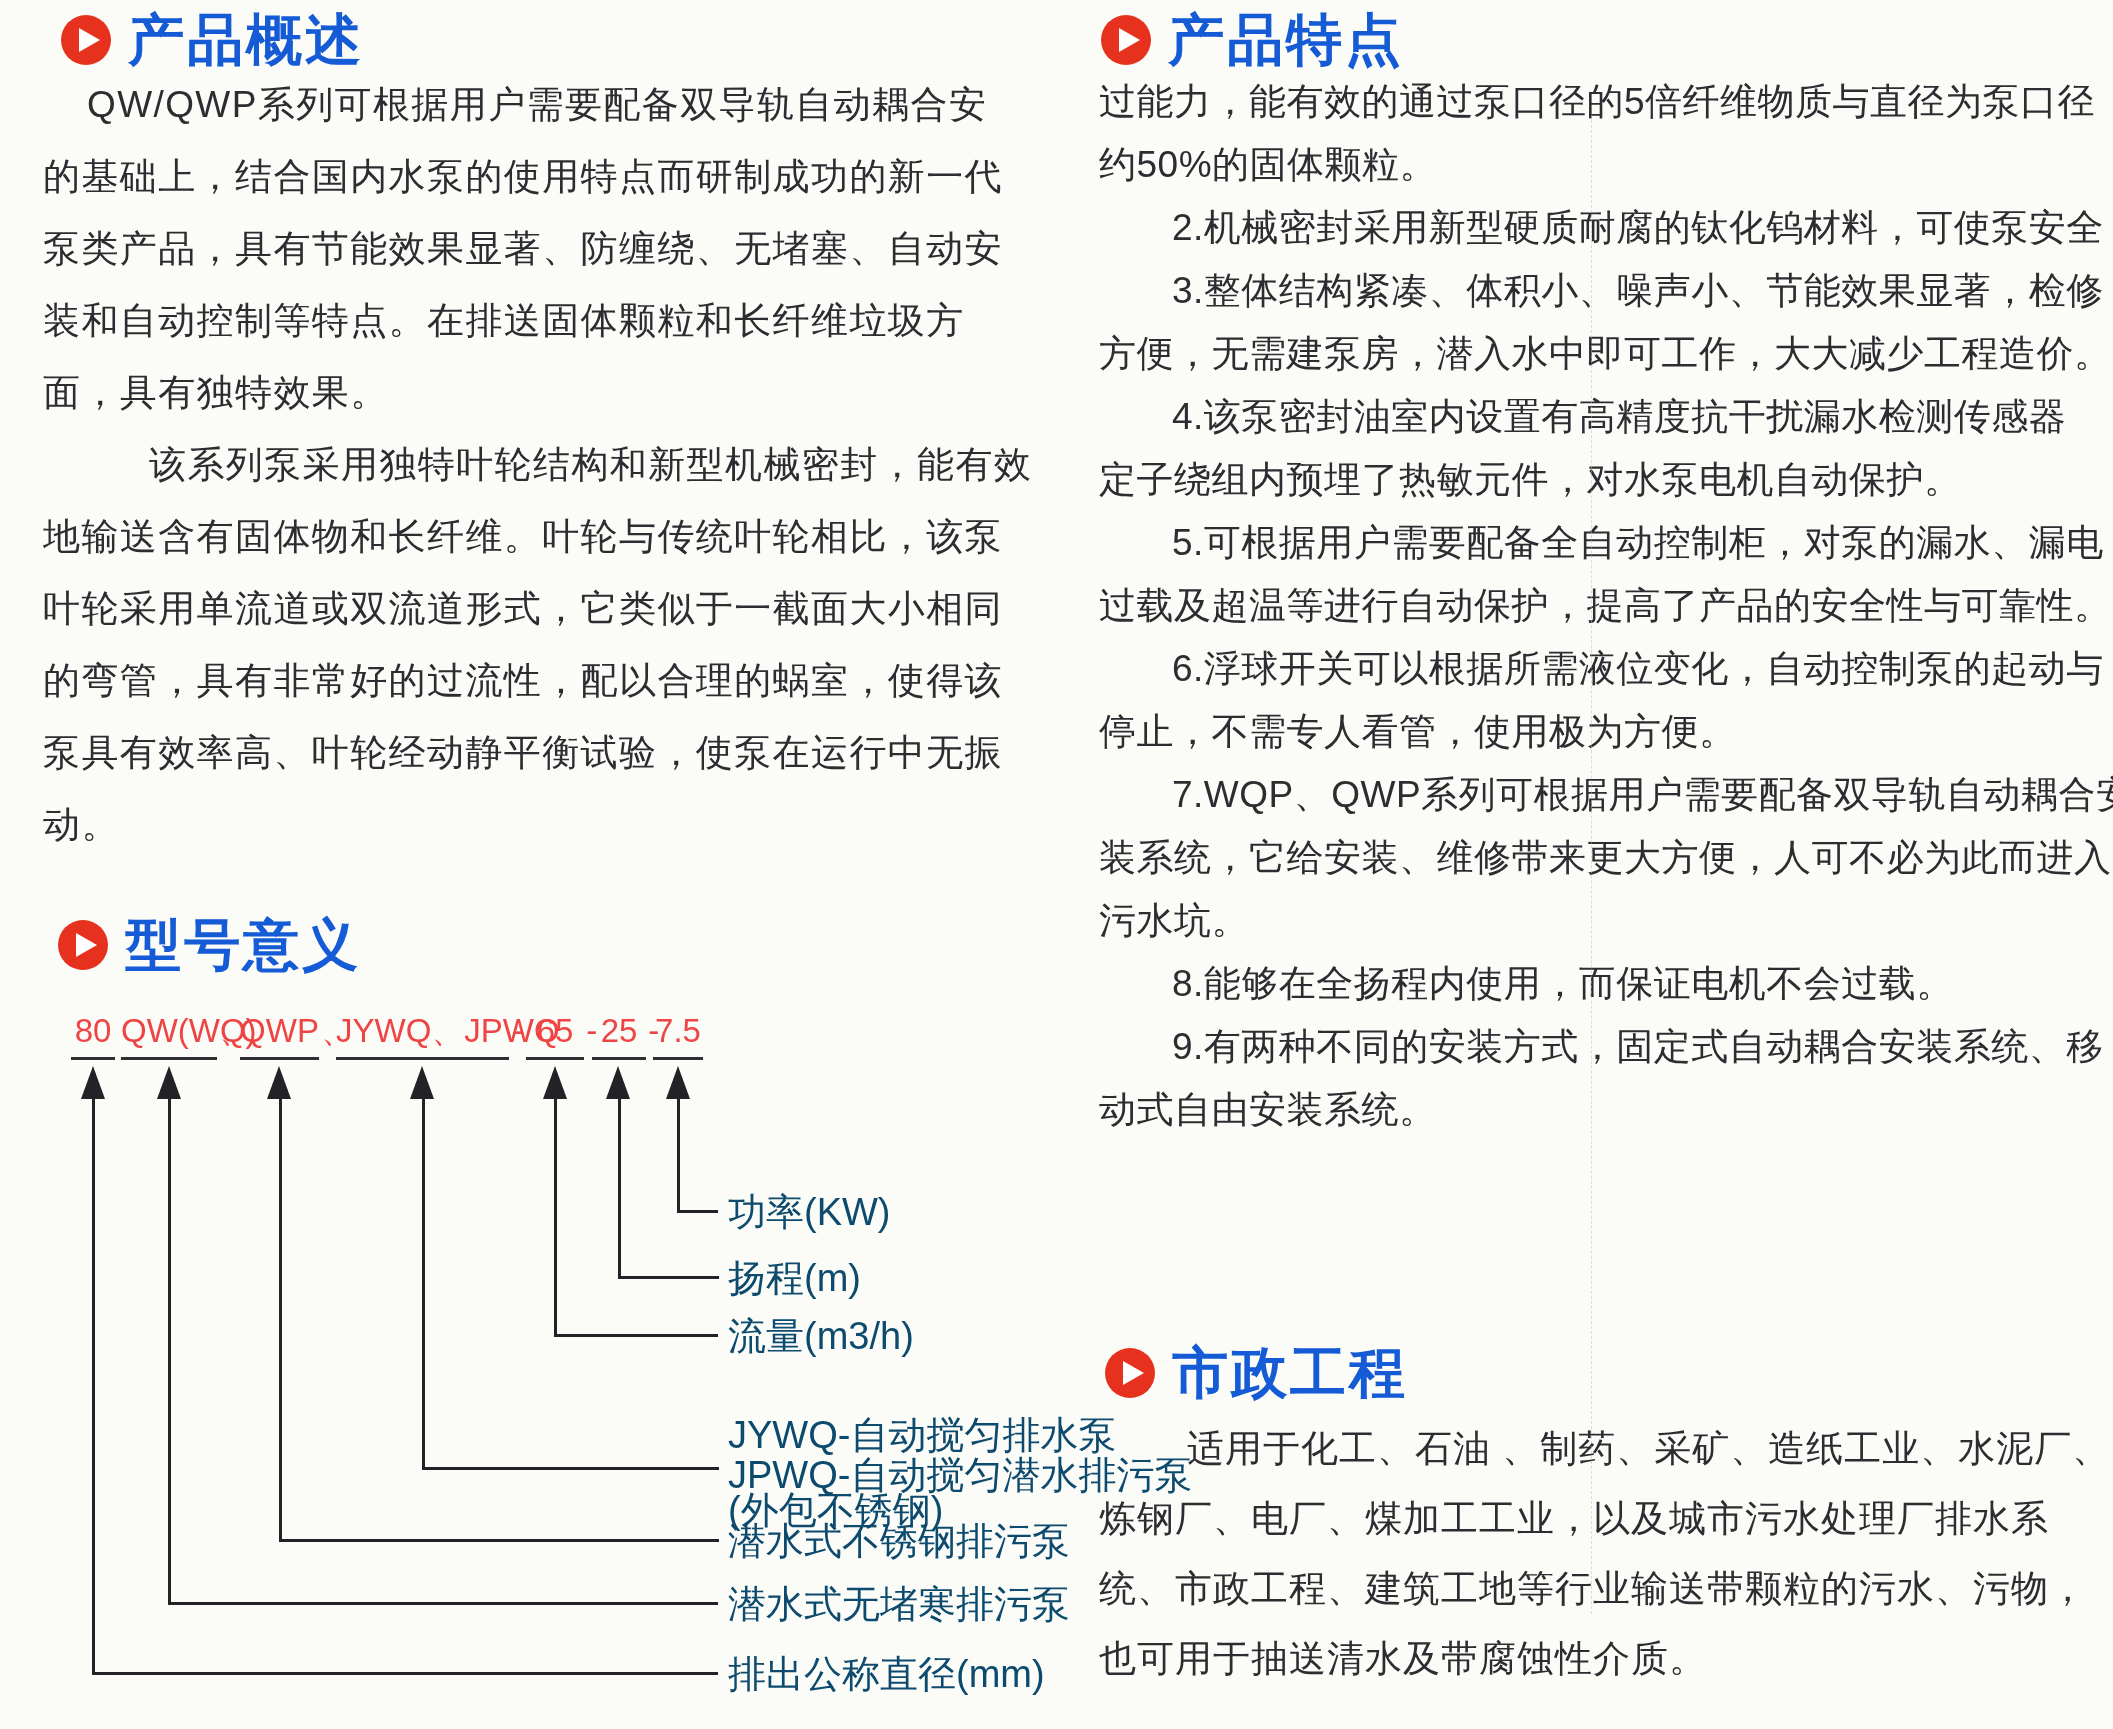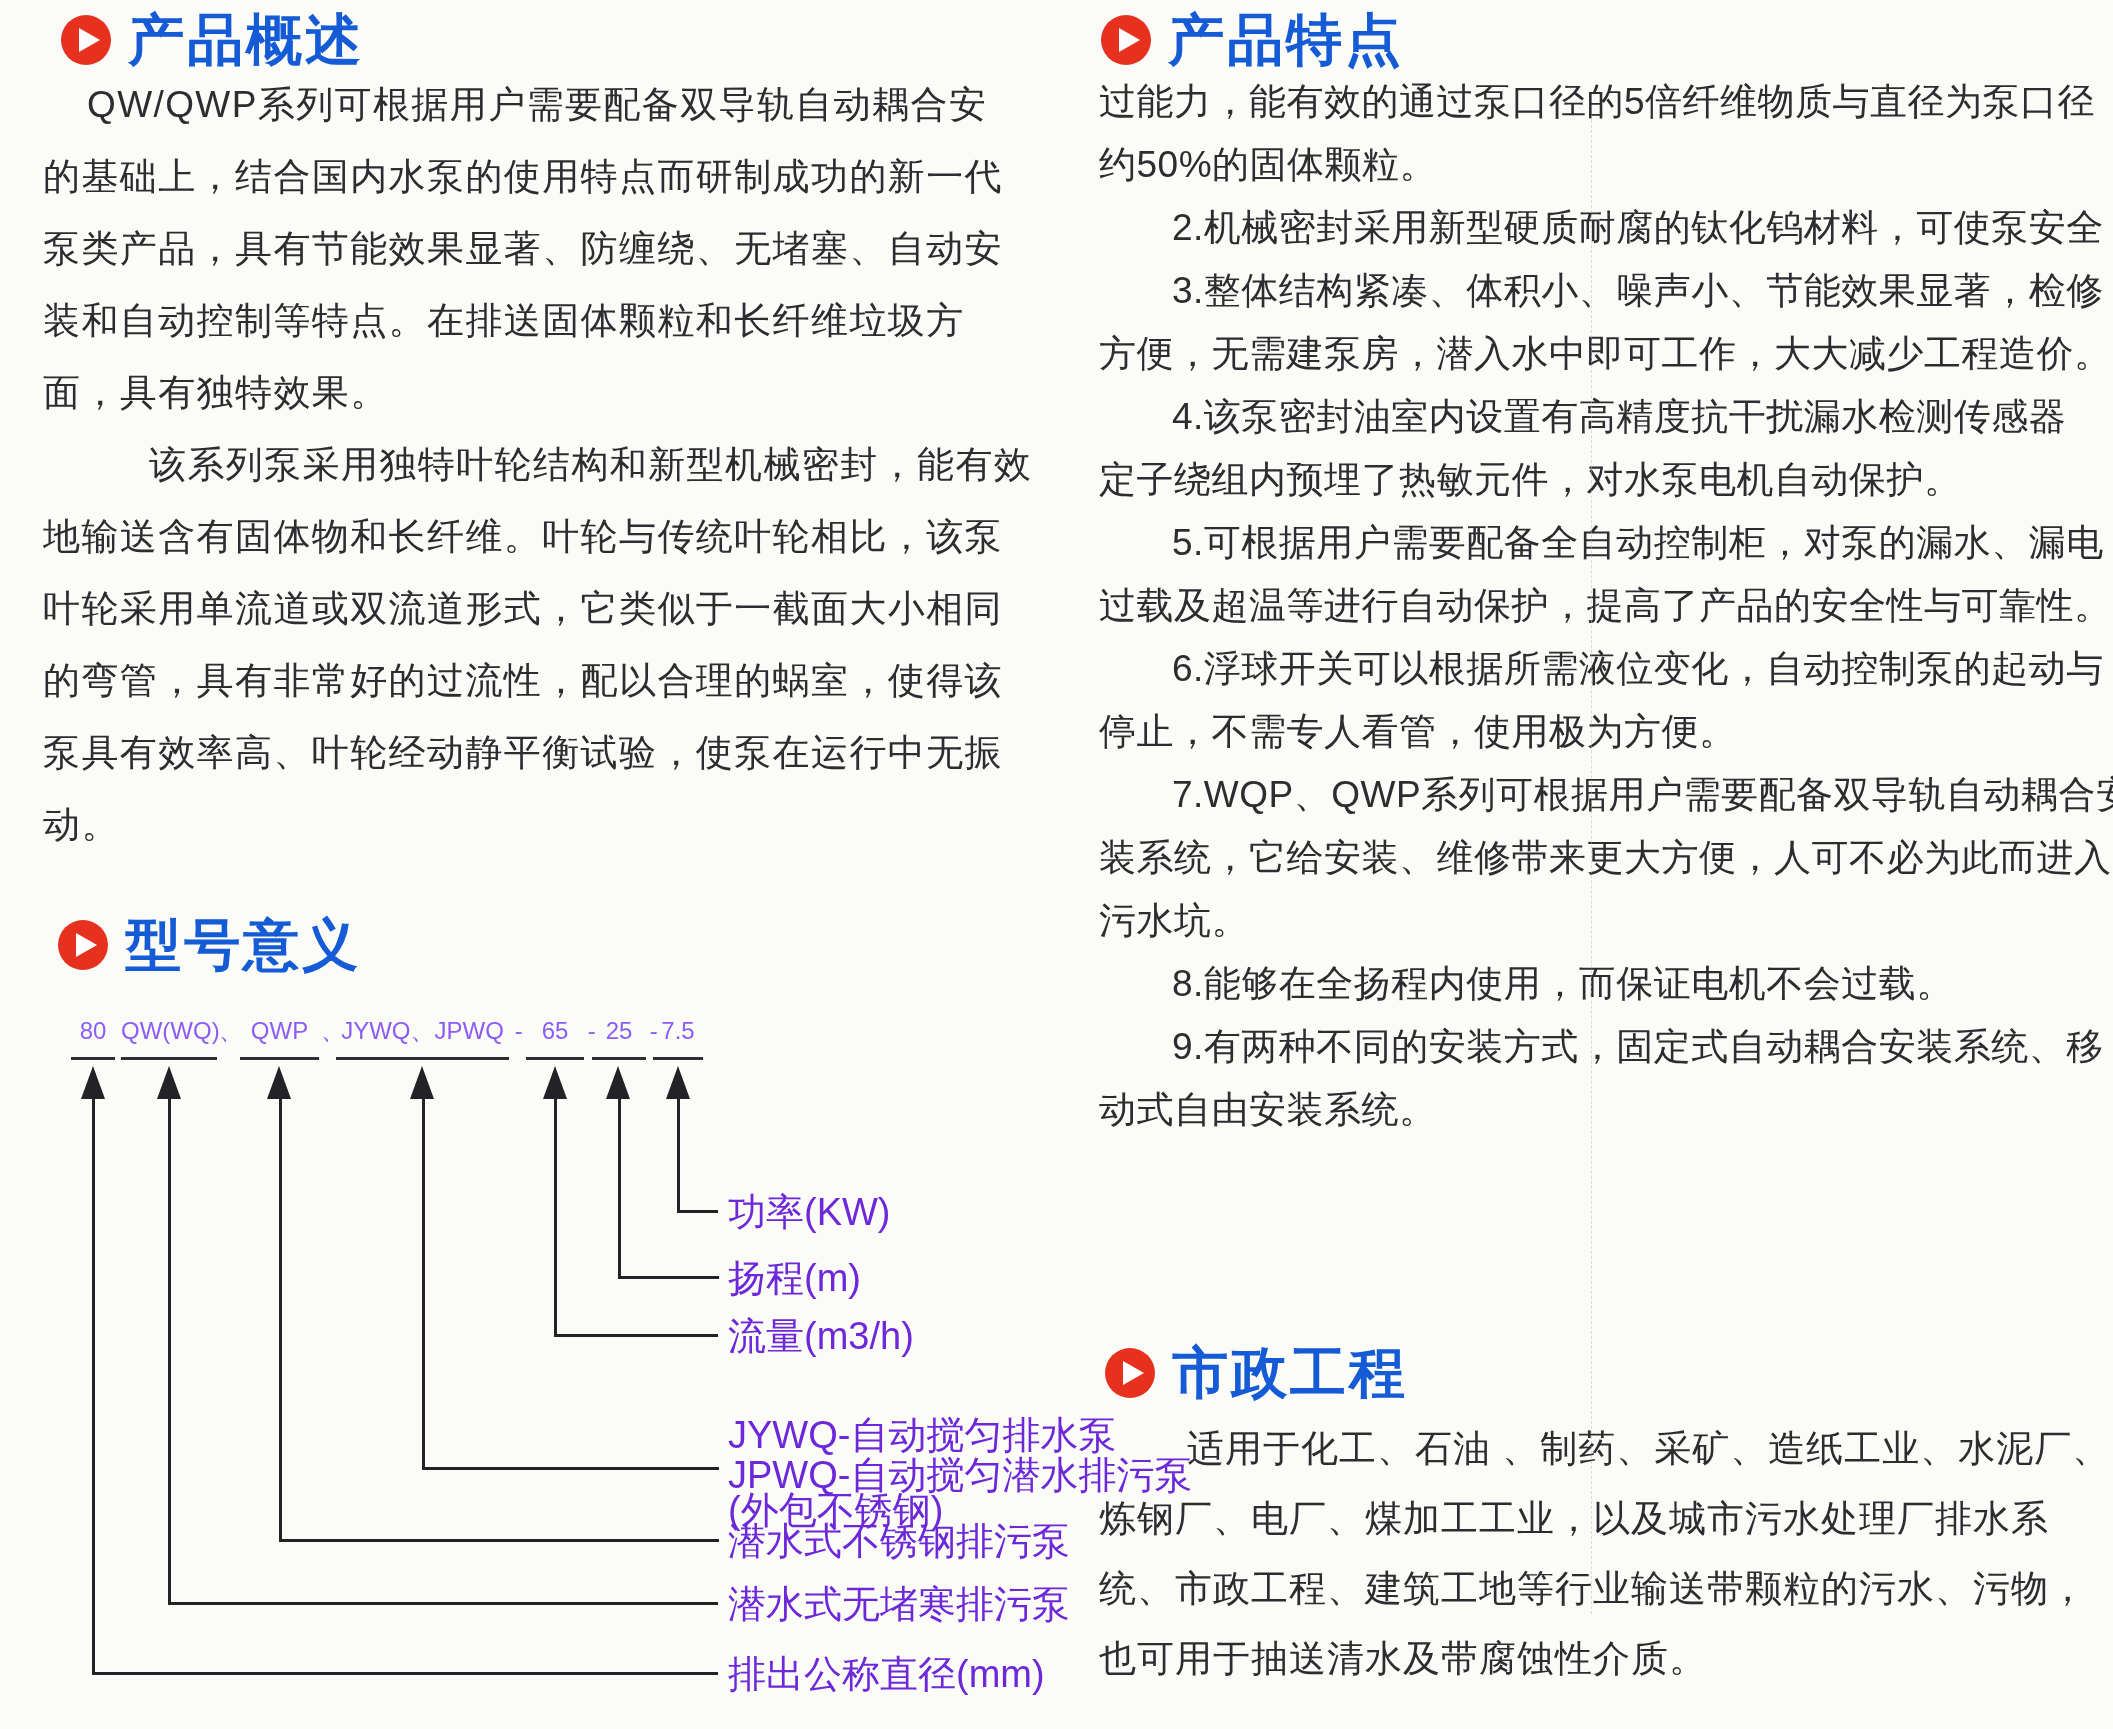--- a/index.html
+++ b/index.html
@@ -17,29 +17,29 @@
     letter-spacing:2.9px;white-space:nowrap;}
   .para{position:absolute;}
   .line{white-space:nowrap;}
   .overview-para .line{font-size:37px;line-height:72px;letter-spacing:1.4px;}
   .features-para .line{font-size:37px;line-height:63px;letter-spacing:0.5px;}
   .uses-para .line{font-size:37px;line-height:70px;letter-spacing:1px;}
   .indent-sm{padding-left:44px;}
   .indent-md{padding-left:73px;}
   .indent-lg{padding-left:88px;}
   .indent-xl{padding-left:106px;}
-  .mseg{position:absolute;top:1009px;height:48px;font-size:24px;line-height:44px;
-    text-align:center;white-space:nowrap;color:#8b5cf6;}
+  .mseg{position:absolute;top:1009px;height:48px;font-size:33px;line-height:44px;
+    text-align:center;white-space:nowrap;color:#ef4444;}
   .useg{border-bottom:3.8px solid #2f2f33;}
   .arrowhead{position:absolute;width:0;height:0;border-left:12.5px solid transparent;
     border-right:12.5px solid transparent;border-bottom:33px solid #232327;}
   .stem{position:absolute;width:2.9px;background:#232327;}
   .hline{position:absolute;height:2.9px;background:#232327;}
   .callout{position:absolute;left:728px;font-size:38px;line-height:48px;
-    white-space:nowrap;color:#6d28d9;}
+    white-space:nowrap;color:#0c4a6e;}
   .foldline{position:absolute;left:1591px;top:115px;width:0;height:1499px;
     border-left:1.9px dashed #b9bdc2;opacity:.5;}
 </style>
 </head>
 <body>
 
 <div class="page">
 
   <div class="sec-head" style="left:61px;top:11.5px;">
     <span class="badge">

